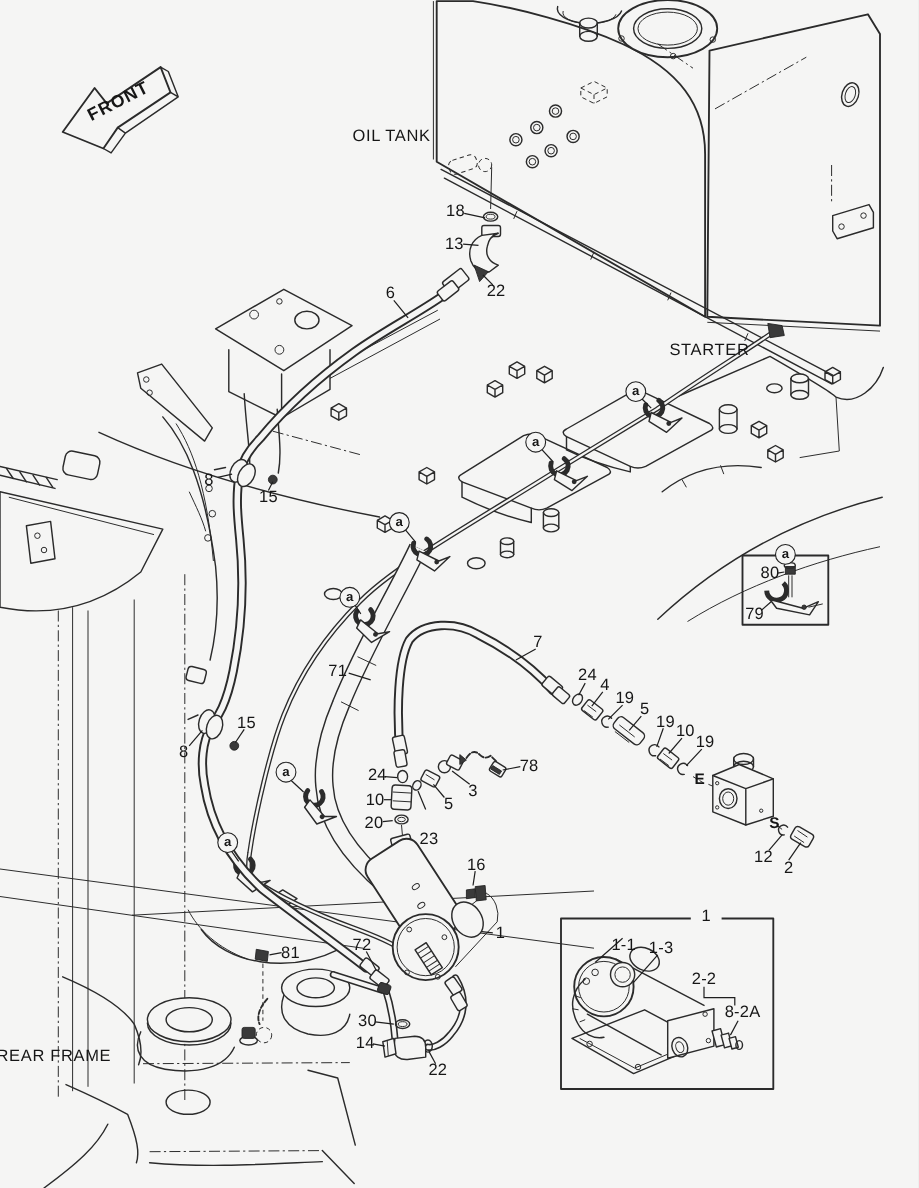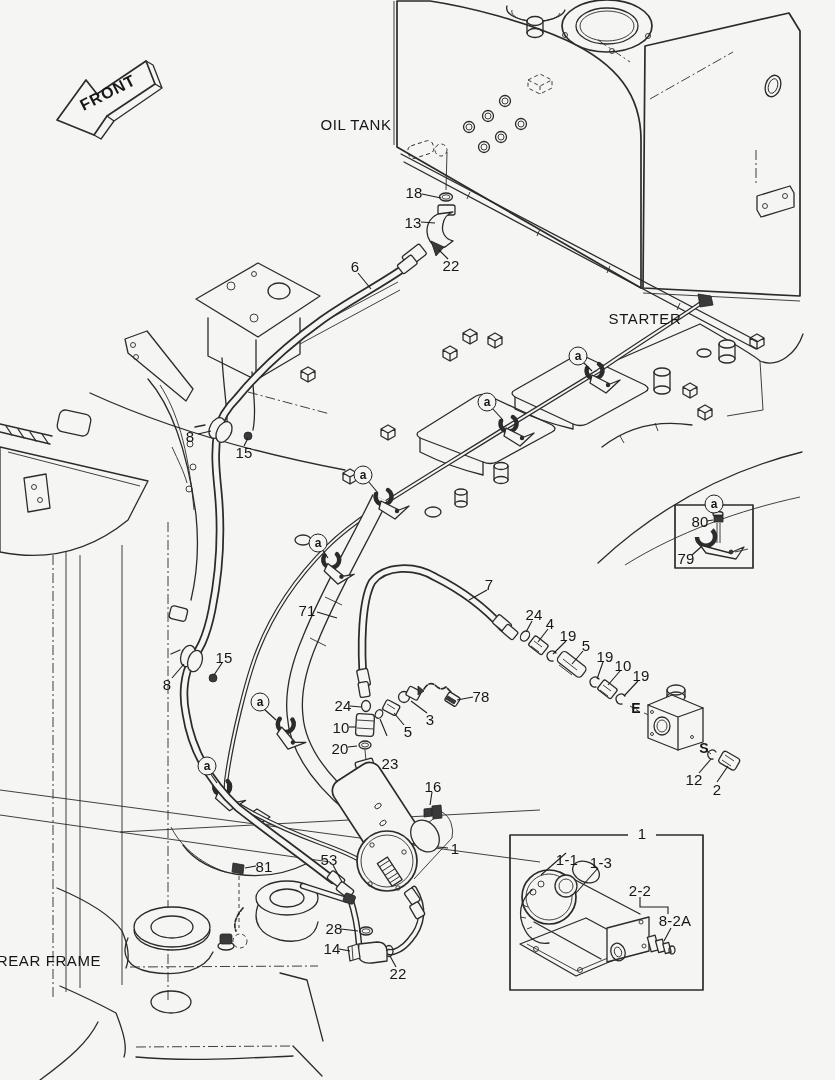--- a/index.html
+++ b/index.html
@@ -495,22 +495,22 @@
       <div class="lbl callout" style="left: 481px; top: 696px;">78</div>
       <div class="lbl callout" style="left: 430px; top: 719px;">3</div>
       <div class="lbl callout" style="left: 408px; top: 731px;">5</div>
       <div class="lbl callout" style="left: 390px; top: 742px; margin-top: 21px;">23</div>
       <div class="lbl callout" style="left: 343px; top: 705px;">24</div>
       <div class="lbl callout" style="left: 341px; top: 727px;">10</div>
       <div class="lbl callout" style="left: 340px; top: 748px;">20</div>
       <div class="lbl callout" style="left: 433px; top: 786px;">16</div>
       <div class="lbl callout" style="left: 455px; top: 848px;">1</div>
       <div class="lbl callout" style="left: 264px; top: 866px;">81</div>
-      <div class="lbl callout" style="left: 329px; top: 859px;">53</div>
-      <div class="lbl callout" style="left: 334px; top: 928px;">28</div>
+      <div class="lbl callout" style="left: 329px; top: 859px;">72</div>
+      <div class="lbl callout" style="left: 334px; top: 928px;">30</div>
       <div class="lbl callout" style="left: 332px; top: 948px;">14</div>
       <div class="lbl callout" style="left: 398px; top: 973px;">22</div>
       <div class="lbl callout" style="left: 642px; top: 833px;">1</div>
       <div class="lbl callout" style="left: 567px; top: 847px; margin-top: 12px;">1-1</div>
       <div class="lbl callout" style="left: 601px; top: 862px;">1-3</div>
       <div class="lbl callout" style="left: 640px; top: 890px;">2-2</div>
       <div class="lbl callout" style="left: 675px; top: 920px;">8-2A</div>
       <div class="lbl amark" style="left: 578px; top: 356px;">a</div>
       <div class="lbl amark" style="left: 487px; top: 402px;">a</div>
       <div class="lbl amark" style="left: 363px; top: 475px;">a</div>

